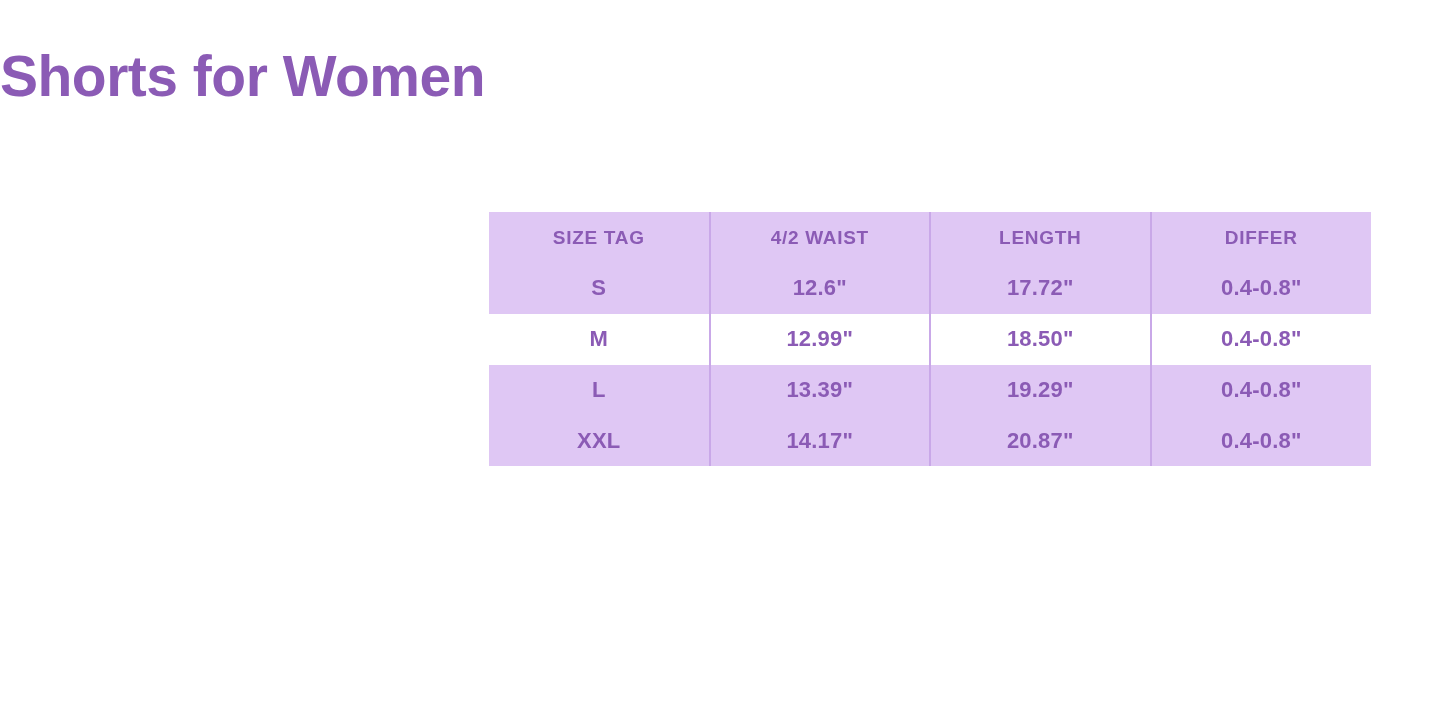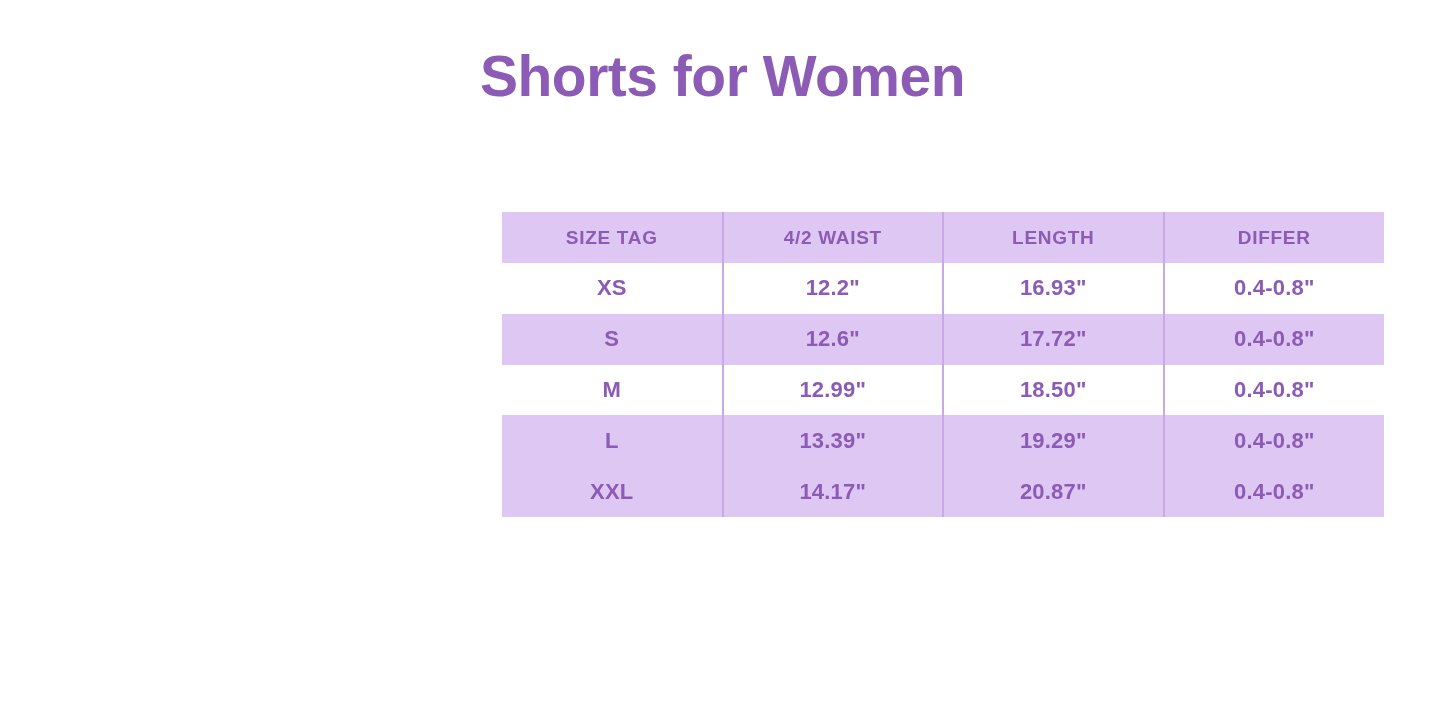--- a/index.html
+++ b/index.html
@@ -20,33 +20,32 @@
     height: 723px;
     background: #ffffff;
   }
 
   
   .title {
     position: absolute;
     left: 0;
     top: 44px;
     width: 1445px;
-    text-align: center;
     font-size: 57px;
     font-weight: bold;
     letter-spacing: -0.5px;
     color: #8b5bb5;
     line-height: 1.15;
     white-space: nowrap;
   }
 
   
   .chart-wrap {
     position: absolute;
-    left: 502px;
+    left: 489px;
     top: 212px;
     width: 882px;
   }
 
   table.size-chart {
     border-collapse: collapse;
     table-layout: fixed;
     width: 882px;
   }
 
@@ -107,26 +106,20 @@
       </colgroup>
       <thead>
         <tr>
           <th>SIZE TAG</th>
           <th>4/2 WAIST</th>
           <th>LENGTH</th>
           <th>DIFFER</th>
         </tr>
       </thead>
       <tbody>
-        <tr class="row-light">
-          <td>XS</td>
-          <td>12.2"</td>
-          <td>16.93"</td>
-          <td>0.4-0.8"</td>
-        </tr>
         <tr class="row-tint">
           <td>S</td>
           <td>12.6"</td>
           <td>17.72"</td>
           <td>0.4-0.8"</td>
         </tr>
         <tr class="row-light">
           <td>M</td>
           <td>12.99"</td>
           <td>18.50"</td>

